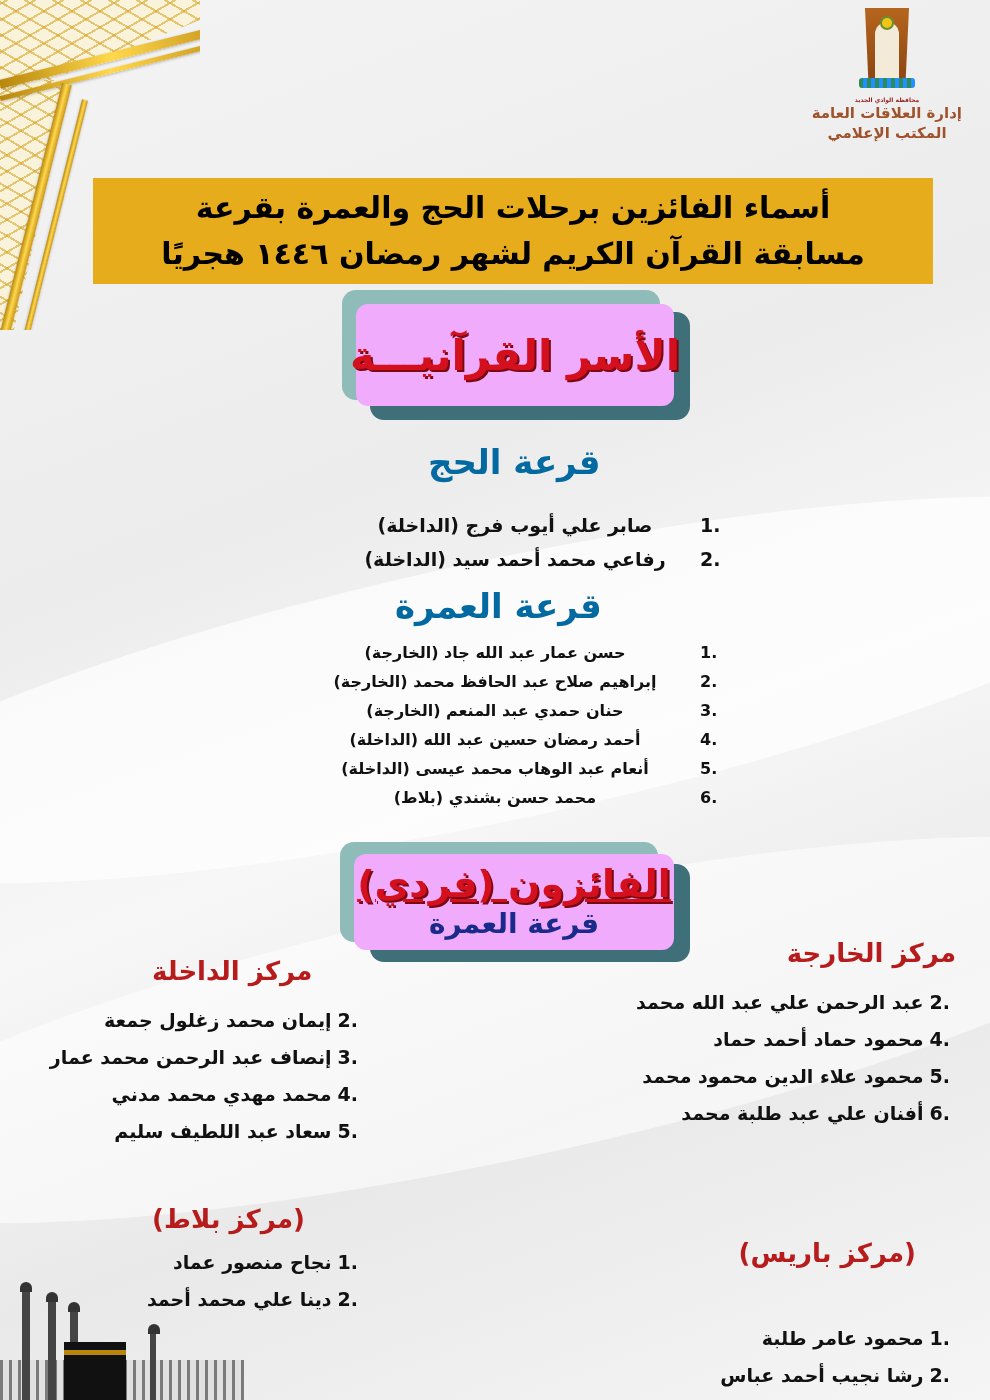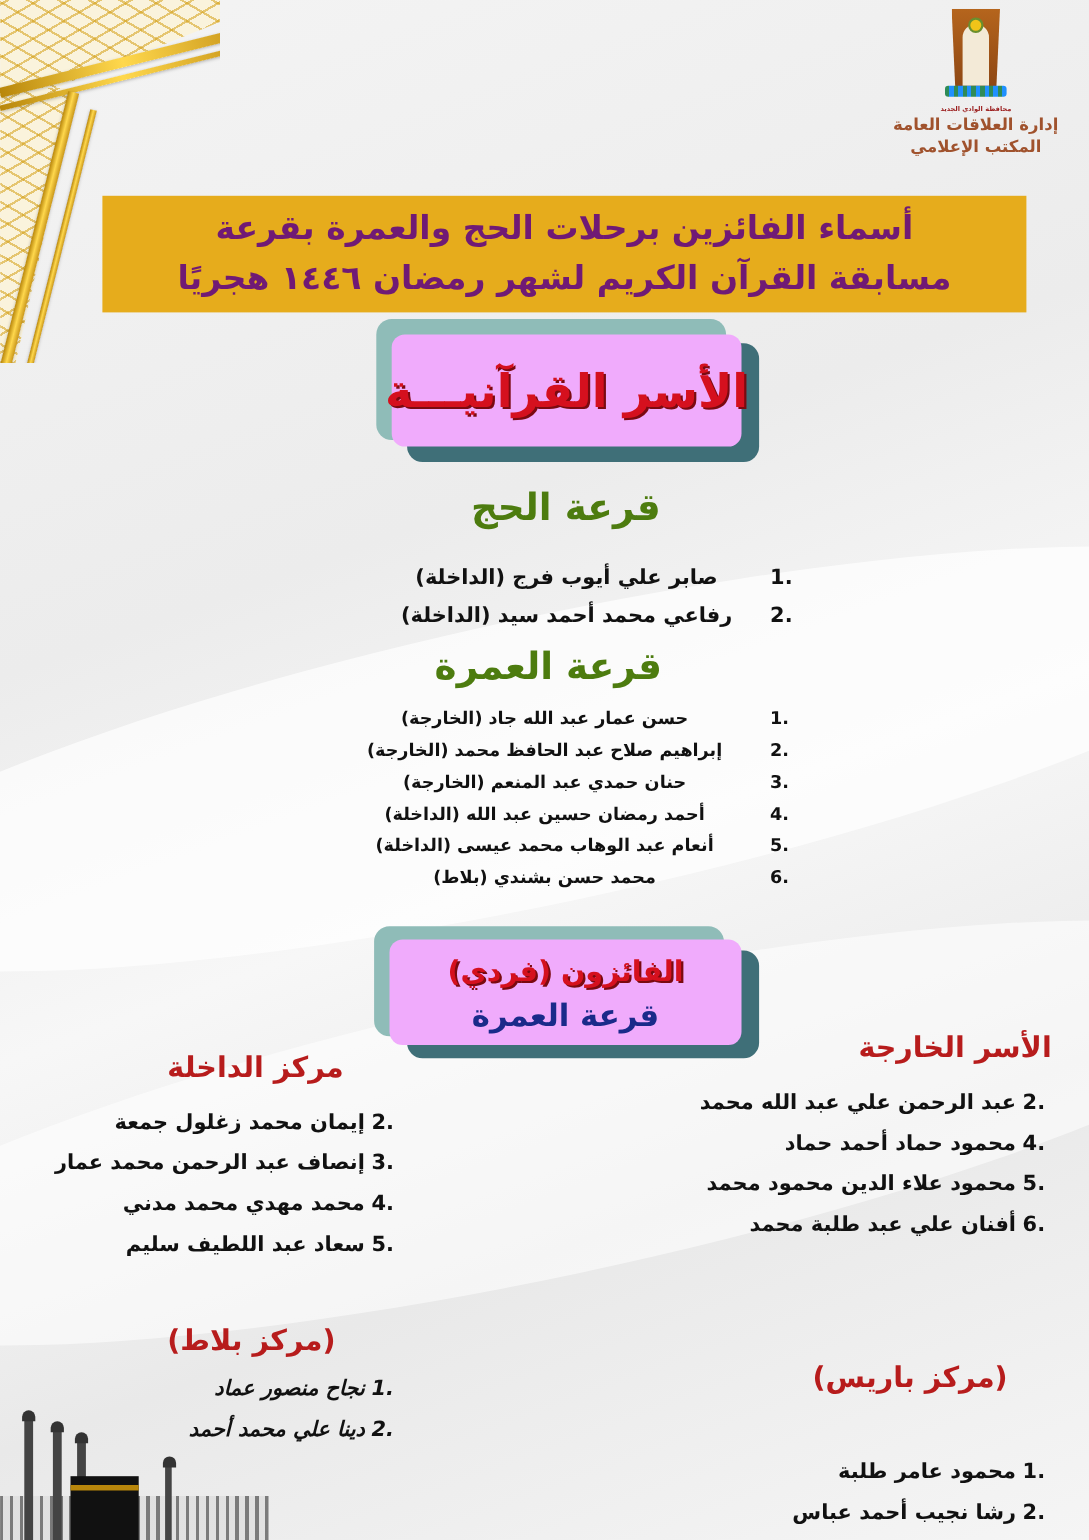--- a/index.html
+++ b/index.html
@@ -57,45 +57,45 @@
       background: repeating-linear-gradient(90deg, #2e8b57 0 4px, #1e90ff 4px 8px); border-radius: 3px; }
     .logo-sub { font-size: 6px; color: #9b1c1c; margin-top: 0px; font-weight: bold; }
     .logo-line { font-size: 15px; font-weight: bold; color: #a0522d; line-height: 20px; white-space: nowrap; }
 
     
     .banner {
       position: absolute; left: 93px; top: 178px; width: 840px; height: 106px;
       background: #e6ac1c;
       display: flex; flex-direction: column; justify-content: center; align-items: center;
     }
-    .banner-line { font-size: 30px; font-weight: bold; color: #701a75; line-height: 46px; white-space: nowrap; }
+    .banner-line { font-size: 30px; font-weight: bold; color: #000000; line-height: 46px; white-space: nowrap; }
 
     
     .hbox { position: absolute; }
     .hbox .back { position: absolute; background: #8fbcb8; border-radius: 14px; }
     .hbox .shadow { position: absolute; background: #3f6f78; border-radius: 14px; }
     .hbox .front { position: absolute; background: #f0abfc; border-radius: 12px; display: flex; flex-direction: column; align-items: center; justify-content: center; }
     .red-title { color: #d5101e; font-weight: bold; text-shadow: 2px 2px 0 #7a0a10; white-space: nowrap; }
     .blue-title { color: #1a2a8a; font-weight: bold; white-space: nowrap; }
 
     .h1box { left: 342px; top: 290px; width: 348px; height: 130px; }
     .h1box .back { left: 0; top: 0; width: 318px; height: 110px; }
     .h1box .shadow { left: 28px; top: 22px; width: 320px; height: 108px; }
     .h1box .front { left: 14px; top: 14px; width: 318px; height: 102px; }
     .h1box .red-title { font-size: 42px; }
 
     .h2box { left: 340px; top: 842px; width: 350px; height: 120px; }
     .h2box .back { left: 0; top: 0; width: 318px; height: 100px; }
     .h2box .shadow { left: 30px; top: 22px; width: 320px; height: 98px; }
     .h2box .front { left: 14px; top: 12px; width: 320px; height: 96px; }
-    .h2box .red-title { font-size: 26px; line-height: 44px; }
+    .h2box .red-title { font-size: 38px; line-height: 44px; text-decoration: underline; }
     .h2box .blue-title { font-size: 28px; line-height: 36px; }
 
     
-    .sec-title { position: absolute; font-size: 34px; font-weight: bold; color: #4d7c0f; white-space: nowrap; }
+    .sec-title { position: absolute; font-size: 34px; font-weight: bold; color: #0369a1; white-space: nowrap; }
     .center-list { position: absolute; list-style: none; }
     .center-list li { display: flex; align-items: center; white-space: nowrap; color: #111; font-weight: bold; }
     .center-list .num { width: 40px; text-align: left; direction: ltr; }
     .center-list .nm { flex: 1; text-align: center; }
 
     .hajj-list { left: 330px; top: 508px; width: 410px; }
     .hajj-list li { font-size: 19px; height: 34px; }
     .umrah-list { left: 290px; top: 638px; width: 450px; }
     .umrah-list li { font-size: 16px; height: 29px; }
 
@@ -195,21 +195,21 @@
 
 <div class="hbox h2box">
   <div class="back"></div>
   <div class="shadow"></div>
   <div class="front">
     <div class="red-title">الفائزون (فردي)</div>
     <div class="blue-title">قرعة العمرة</div>
   </div>
 </div>
 
-<div class="center-head" style="right:34px; top:938px;">الأسر الخارجة</div>
+<div class="center-head" style="right:34px; top:938px;">مركز الخارجة</div>
 <ul class="side-list" style="right:40px; top:984px;">
   <li><span class="n">2.</span><span>عبد الرحمن علي عبد الله محمد</span></li>
   <li><span class="n">4.</span><span>محمود حماد أحمد حماد</span></li>
   <li><span class="n">5.</span><span>محمود علاء الدين محمود محمد</span></li>
   <li><span class="n">6.</span><span>أفنان علي عبد طلبة محمد</span></li>
 </ul>
 
 <div class="center-head" style="right:74px; top:1238px;">(مركز باريس)</div>
 <ul class="side-list" style="right:40px; top:1320px;margin-left:24px;">
   <li><span class="n">1.</span><span>محمود عامر طلبة</span></li>
@@ -218,21 +218,21 @@
 
 <div class="center-head" style="left:152px; top:956px;">مركز الداخلة</div>
 <ul class="side-list" style="left:18px; top:1002px; width:340px;">
   <li><span class="n">2.</span><span>إيمان محمد زغلول جمعة</span></li>
   <li><span class="n">3.</span><span>إنصاف عبد الرحمن محمد عمار</span></li>
   <li><span class="n">4.</span><span>محمد مهدي محمد مدني</span></li>
   <li><span class="n">5.</span><span>سعاد عبد اللطيف سليم</span></li>
 </ul>
 
 <div class="center-head" style="left:152px; top:1204px;">(مركز بلاط)</div>
-<ul class="side-list" style="left:90px; top:1244px; width:268px;font-style:italic;">
+<ul class="side-list" style="left:90px; top:1244px; width:268px;">
   <li><span class="n">1.</span><span>نجاح منصور عماد</span></li>
   <li><span class="n">2.</span><span>دينا علي محمد أحمد</span></li>
 </ul>
 
 <div class="kaaba-scene">
   <div class="arcade" style="left:0; width:70px;"></div>
   <div class="arcade" style="left:124px; width:120px;"></div>
   <div class="minaret" style="left:22px; height:110px;"></div>
   <div class="minaret" style="left:48px; height:100px;"></div>
   <div class="minaret" style="left:70px; height:90px;"></div>

